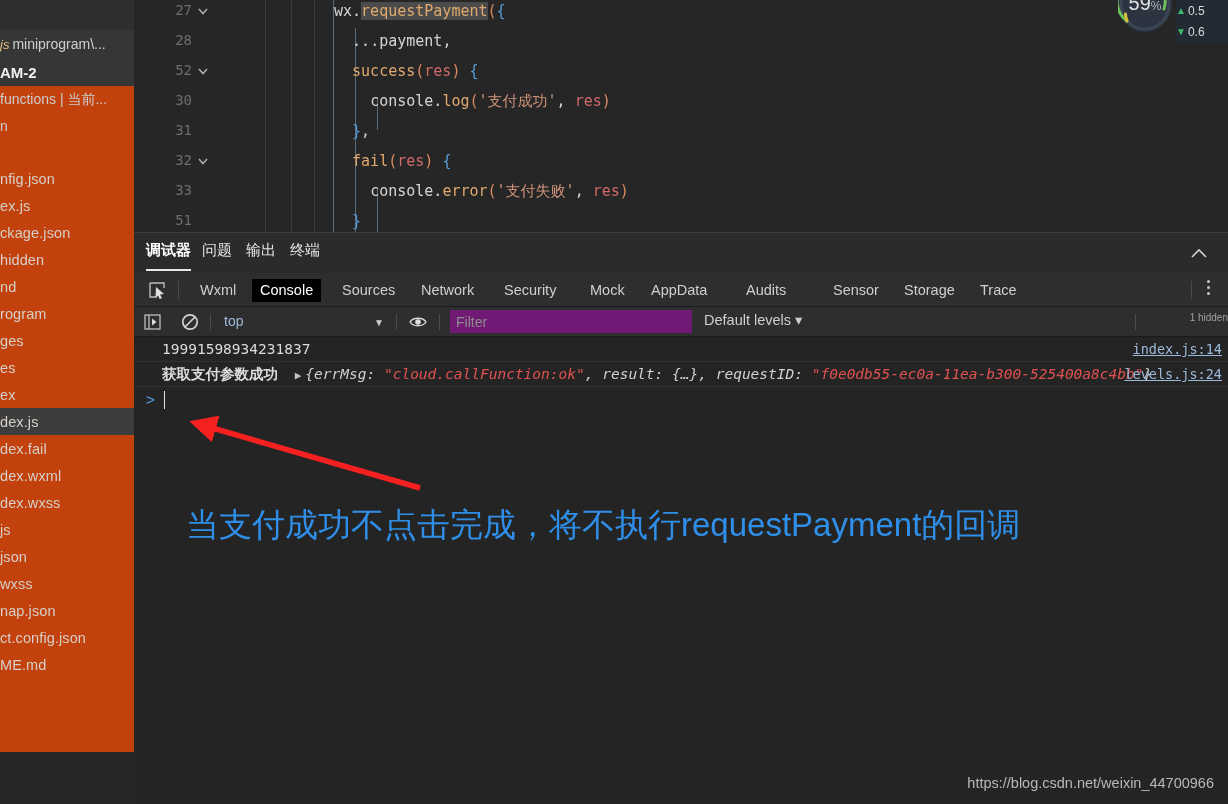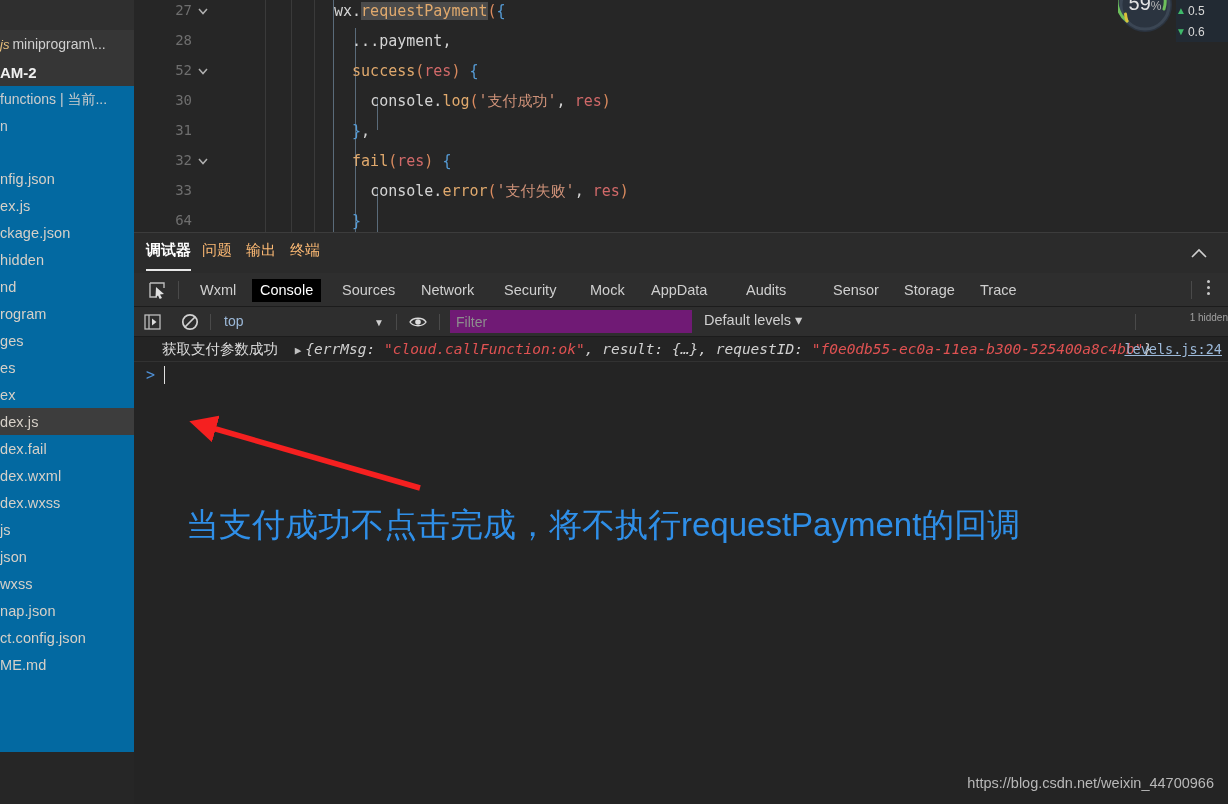--- a/index.html
+++ b/index.html
@@ -7,21 +7,21 @@
     width: 1228px; height: 804px;
     background: #1e1e1e;
     font-family: "Liberation Sans", sans-serif;
     overflow: hidden;
   }
   #root { position: relative; width: 1228px; height: 804px; background: #262626; }
 
   
   #sidebar {
     position: absolute; left: 0; top: 0; width: 134px; height: 752px;
-    background: #0369a1; overflow: hidden;
+    background: #c2410c; overflow: hidden;
   }
   #sidebar-top {
     position: absolute; left: 0; top: 0; width: 134px; height: 32px;
     background: #2f2f2f;
   }
   .crumb {
     position: absolute; left: 0; width: 134px; height: 28px;
     display: flex; align-items: center;
     font-size: 14px; color: #ccc; white-space: nowrap;
     padding-left: 0px;
@@ -77,21 +77,21 @@
     position: absolute; left: 134px; top: 232px; width: 1094px; height: 572px;
     background: #242424; border-top: 1px solid #3c3c3c;
   }
   
   #cn-tabs {
     position: absolute; left: 0; top: 0; width: 1094px; height: 40px;
     background: #2b2b2b;
   }
   .cn-tab {
     position: absolute; top: 8px; height: 30px;
-    font-size: 15px; color: #fdba74; cursor: default;
+    font-size: 15px; color: #e5e5e5; cursor: default;
     font-family: "Liberation Sans", sans-serif;
   }
   .cn-tab.active { color: #ffffff; font-weight: bold; }
   .cn-tab.active::after {
     content: ""; position: absolute; left: 0; right: 0; bottom: 0;
     height: 2px; background: #e8e8e8;
   }
   #collapse-btn {
     position: absolute; right: 18px; top: 12px; width: 22px; height: 18px;
     color: #cfcfcf;
@@ -157,21 +157,21 @@
   }
   .log-row {
     position: relative; height: 25px; border-bottom: 1px solid #323232;
     display: flex; align-items: center;
   }
   .log-text {
     position: absolute; left: 28px; top: 0; height: 25px; line-height: 25px;
     font-size: 14.5px; color: #dcdcdc; white-space: nowrap;
     font-family: "DejaVu Sans Mono", monospace;
   }
-  .log-text .cn { font-family: "Liberation Sans", sans-serif; }
+  .log-text .cn { font-family: "Liberation Sans", sans-serif; font-weight: bold; }
   .log-text .expander { color: #c0c0c0; font-size: 11px; margin: 0 4px 0 8px; }
   .log-text .objbrace { color: #d0d0d0; font-style: italic; }
   .log-text .key { color: #d0d0d0; font-style: italic; margin-top: 20px; }
   .log-text .strv { color: #e05252; font-style: italic; }
   .log-src {
     position: absolute; right: 6px; top: 0; height: 25px; line-height: 25px;
     font-size: 13.5px; color: #9cb9d9; text-decoration: underline;
     font-family: "DejaVu Sans Mono", monospace; white-space: nowrap;
   }
   #prompt-row { position: relative; height: 26px; display: flex; align-items: center; }
@@ -319,21 +319,21 @@
         </div>
         <div class="ln" style="top: 92px;">30</div>
         <div class="ln" style="top: 122px;">31</div>
         <div class="ln" style="top: 152px;">32</div>
         <div class="fold" style="top: 154px;">
           <svg width="14" height="14" viewBox="0 0 14 14">
             <path d="M3 5 L7 9.5 L11 5" fill="none" stroke="#b0b0b0" stroke-width="1.5"></path>
           </svg>
         </div>
         <div class="ln" style="top: 182px;">33</div>
-        <div class="ln" style="top: 212px;">64</div>
+        <div class="ln" style="top: 212px;">51</div>
       </div>
 
     <div class="vrule" style="left:131px;"></div>
     <div class="vrule" style="left:157px;"></div>
     <div class="vrule" style="left:180px;"></div>
     <div class="iguide" style="left:199px; top:0; height:232px;"></div>
     <div class="iguide" style="left:221px; top:28px; height:204px;"></div>
     <div class="iguide" style="left:243px; top:98px; height:32px;"></div>
     <div class="iguide" style="left:243px; top:188px; height:44px;"></div>
 
@@ -417,20 +417,24 @@
       </div>
       <div id="cb-sep3"></div>
       <input id="filter-input" placeholder="Filter" style="">
       <div id="levels-select">Default levels ▾</div>
       <div id="hidden-sep"></div>
       <div id="hidden-count">1 hidden</div>
     </div>
 
     <div id="console-body">
 
+      <div class="log-row">
+        <div class="log-text">19991598934231837</div>
+        <div class="log-src">index.js:14</div>
+      </div>
 
       <div class="log-row">
         <div class="log-text">
           <span class="cn">获取支付参数成功</span>
           <span class="expander">▶</span><span class="objbrace">{</span><span class="key">errMsg: </span><span class="strv">"cloud.callFunction:ok"</span><span class="key">, result: {…}, </span><span class="key">requestID: </span><span class="strv">"f0e0db55-ec0a-11ea-b300-525400a8c4bb"</span><span class="objbrace">}</span>
         </div>
         <div class="log-src">levels.js:24</div>
       </div>
 
       <div id="prompt-row">

